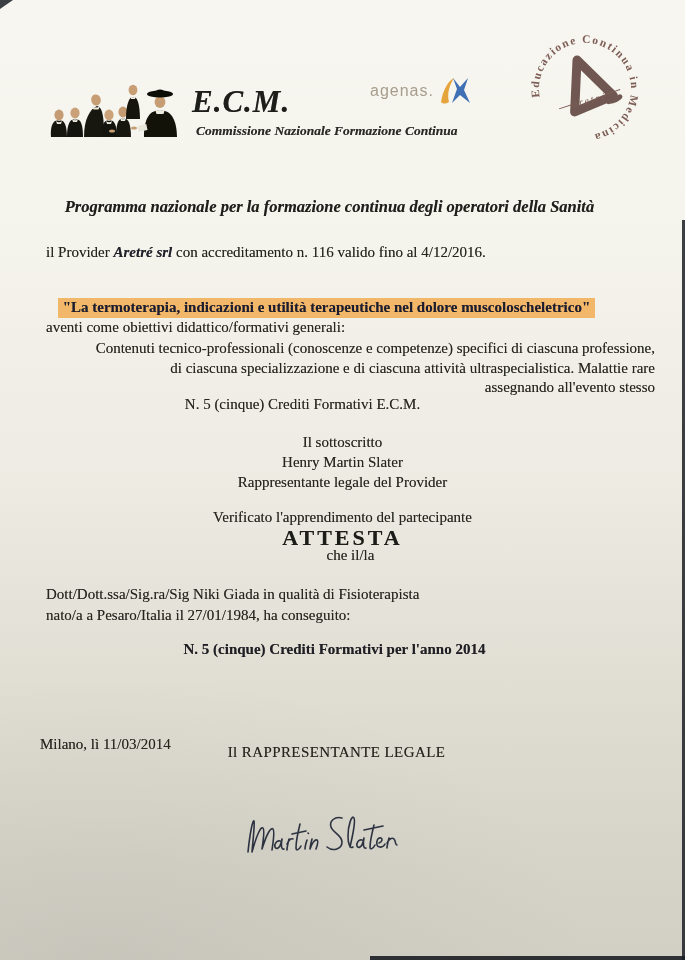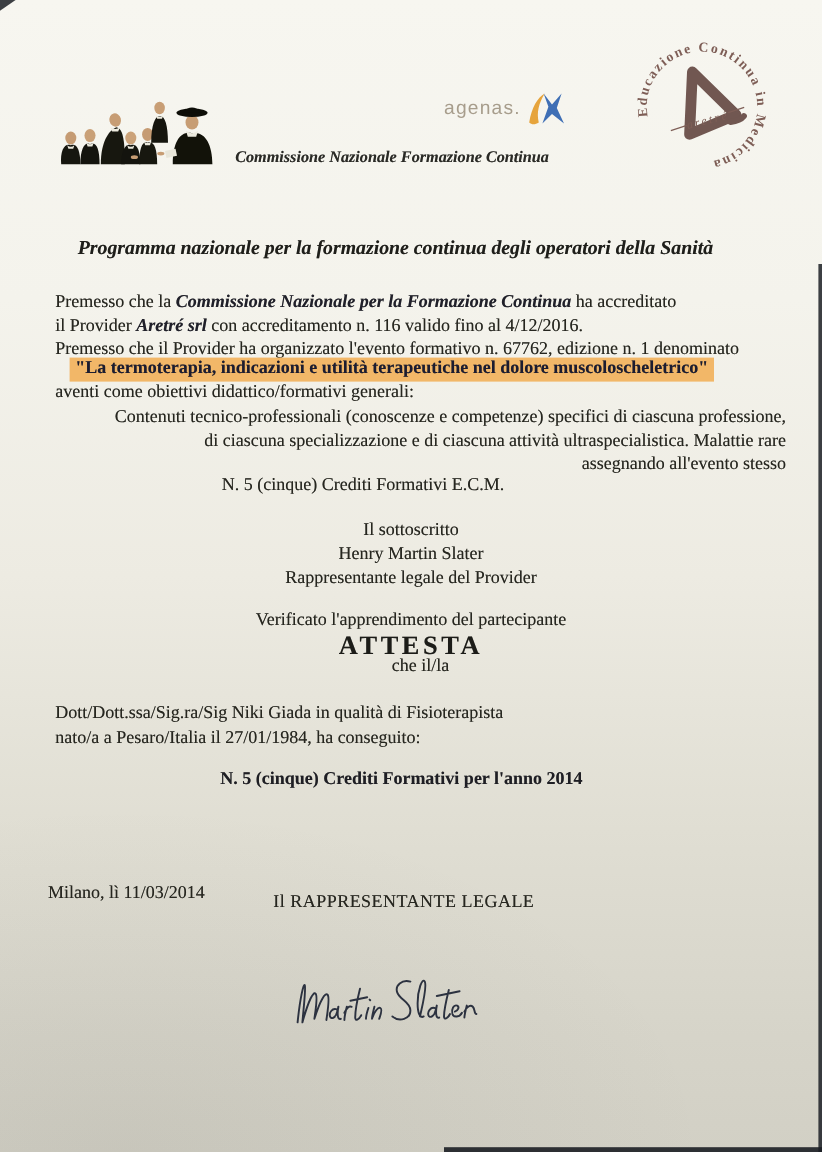--- a/index.html
+++ b/index.html
@@ -84,20 +84,21 @@
       <ellipse cx="114" cy="21" rx="13" ry="3.6" fill="#0d0d07"></ellipse>
       <path d="M106,21 q8,-9 16,0 Z" fill="#0d0d07"></path>
       <path d="M109,36 q5,4 10,0 l-1.5,5 -7,0 Z" fill="#eceade"></path>
 
       <ellipse cx="66" cy="58" rx="3" ry="1.6" fill="#c79d74"></ellipse>
       <ellipse cx="88" cy="55" rx="3" ry="1.6" fill="#c79d74"></ellipse>
       <rect x="92" y="52" width="9" height="6" fill="#e8e6da" transform="rotate(-12 96 55)"></rect>
     </svg>
   </div>
 
+  <div class="abs ecm-title soft">E.C.M.</div>
   <div class="abs ecm-sub soft">Commissione Nazionale Formazione Continua</div>
 
   <div class="abs agenas">
     <span class="agenas-label">agenas.</span>
     <svg width="34" height="30" viewBox="0 0 34 30">
       <path d="M2,26 C4,14 9,5 15,2 C10,10 8,18 10,26 C7,28 4,28 2,26 Z" fill="#e6a43c"></path>
       <path d="M14,2 L21,11 L29,2 L25,14 L31,27 L21,19 L13,27 L18,13 Z" fill="#3f6fb5"></path>
     </svg>
   </div>
 
@@ -117,23 +118,21 @@
       <line x1="84" y1="74" x2="98" y2="73" stroke="#6e4a42" stroke-width="1"></line>
       <text x="66" y="79" font-size="10" letter-spacing="2" fill="#6e4a42" text-anchor="middle" font-family="Liberation Serif, serif" font-style="italic">aretré</text>
     </svg>
   </div>
 
   <div class="doc soft">
 
     <div class="abs center title-line">Programma nazionale per la formazione continua degli operatori della Sanità</div>
 
     <div class="abs premise">
-      <div><span>Premesso che la </span><b class="nvy" style="font-style:italic">Commissione Nazionale per la Formazione Continua</b><span> ha accreditato</span></div>
       <div><span>il Provider </span><b class="nvy" style="font-style:italic">Aretré srl</b><span> con accreditamento n. 116 valido fino al 4/12/2016.</span></div>
-      <div>Premesso che il Provider ha organizzato l'evento formativo n. 67762, edizione n. 1 denominato</div>
     </div>
 
     <div class="abs center hl-line">
       <span class="hl">"La termoterapia, indicazioni e utilità terapeutiche nel dolore muscoloscheletrico"</span>
     </div>
 
     <div class="abs aventi">aventi come obiettivi didattico/formativi generali:</div>
 
     <div class="abs contenuti">
       <div>Contenuti tecnico-professionali (conoscenze e competenze) specifici di ciascuna professione,</div>

